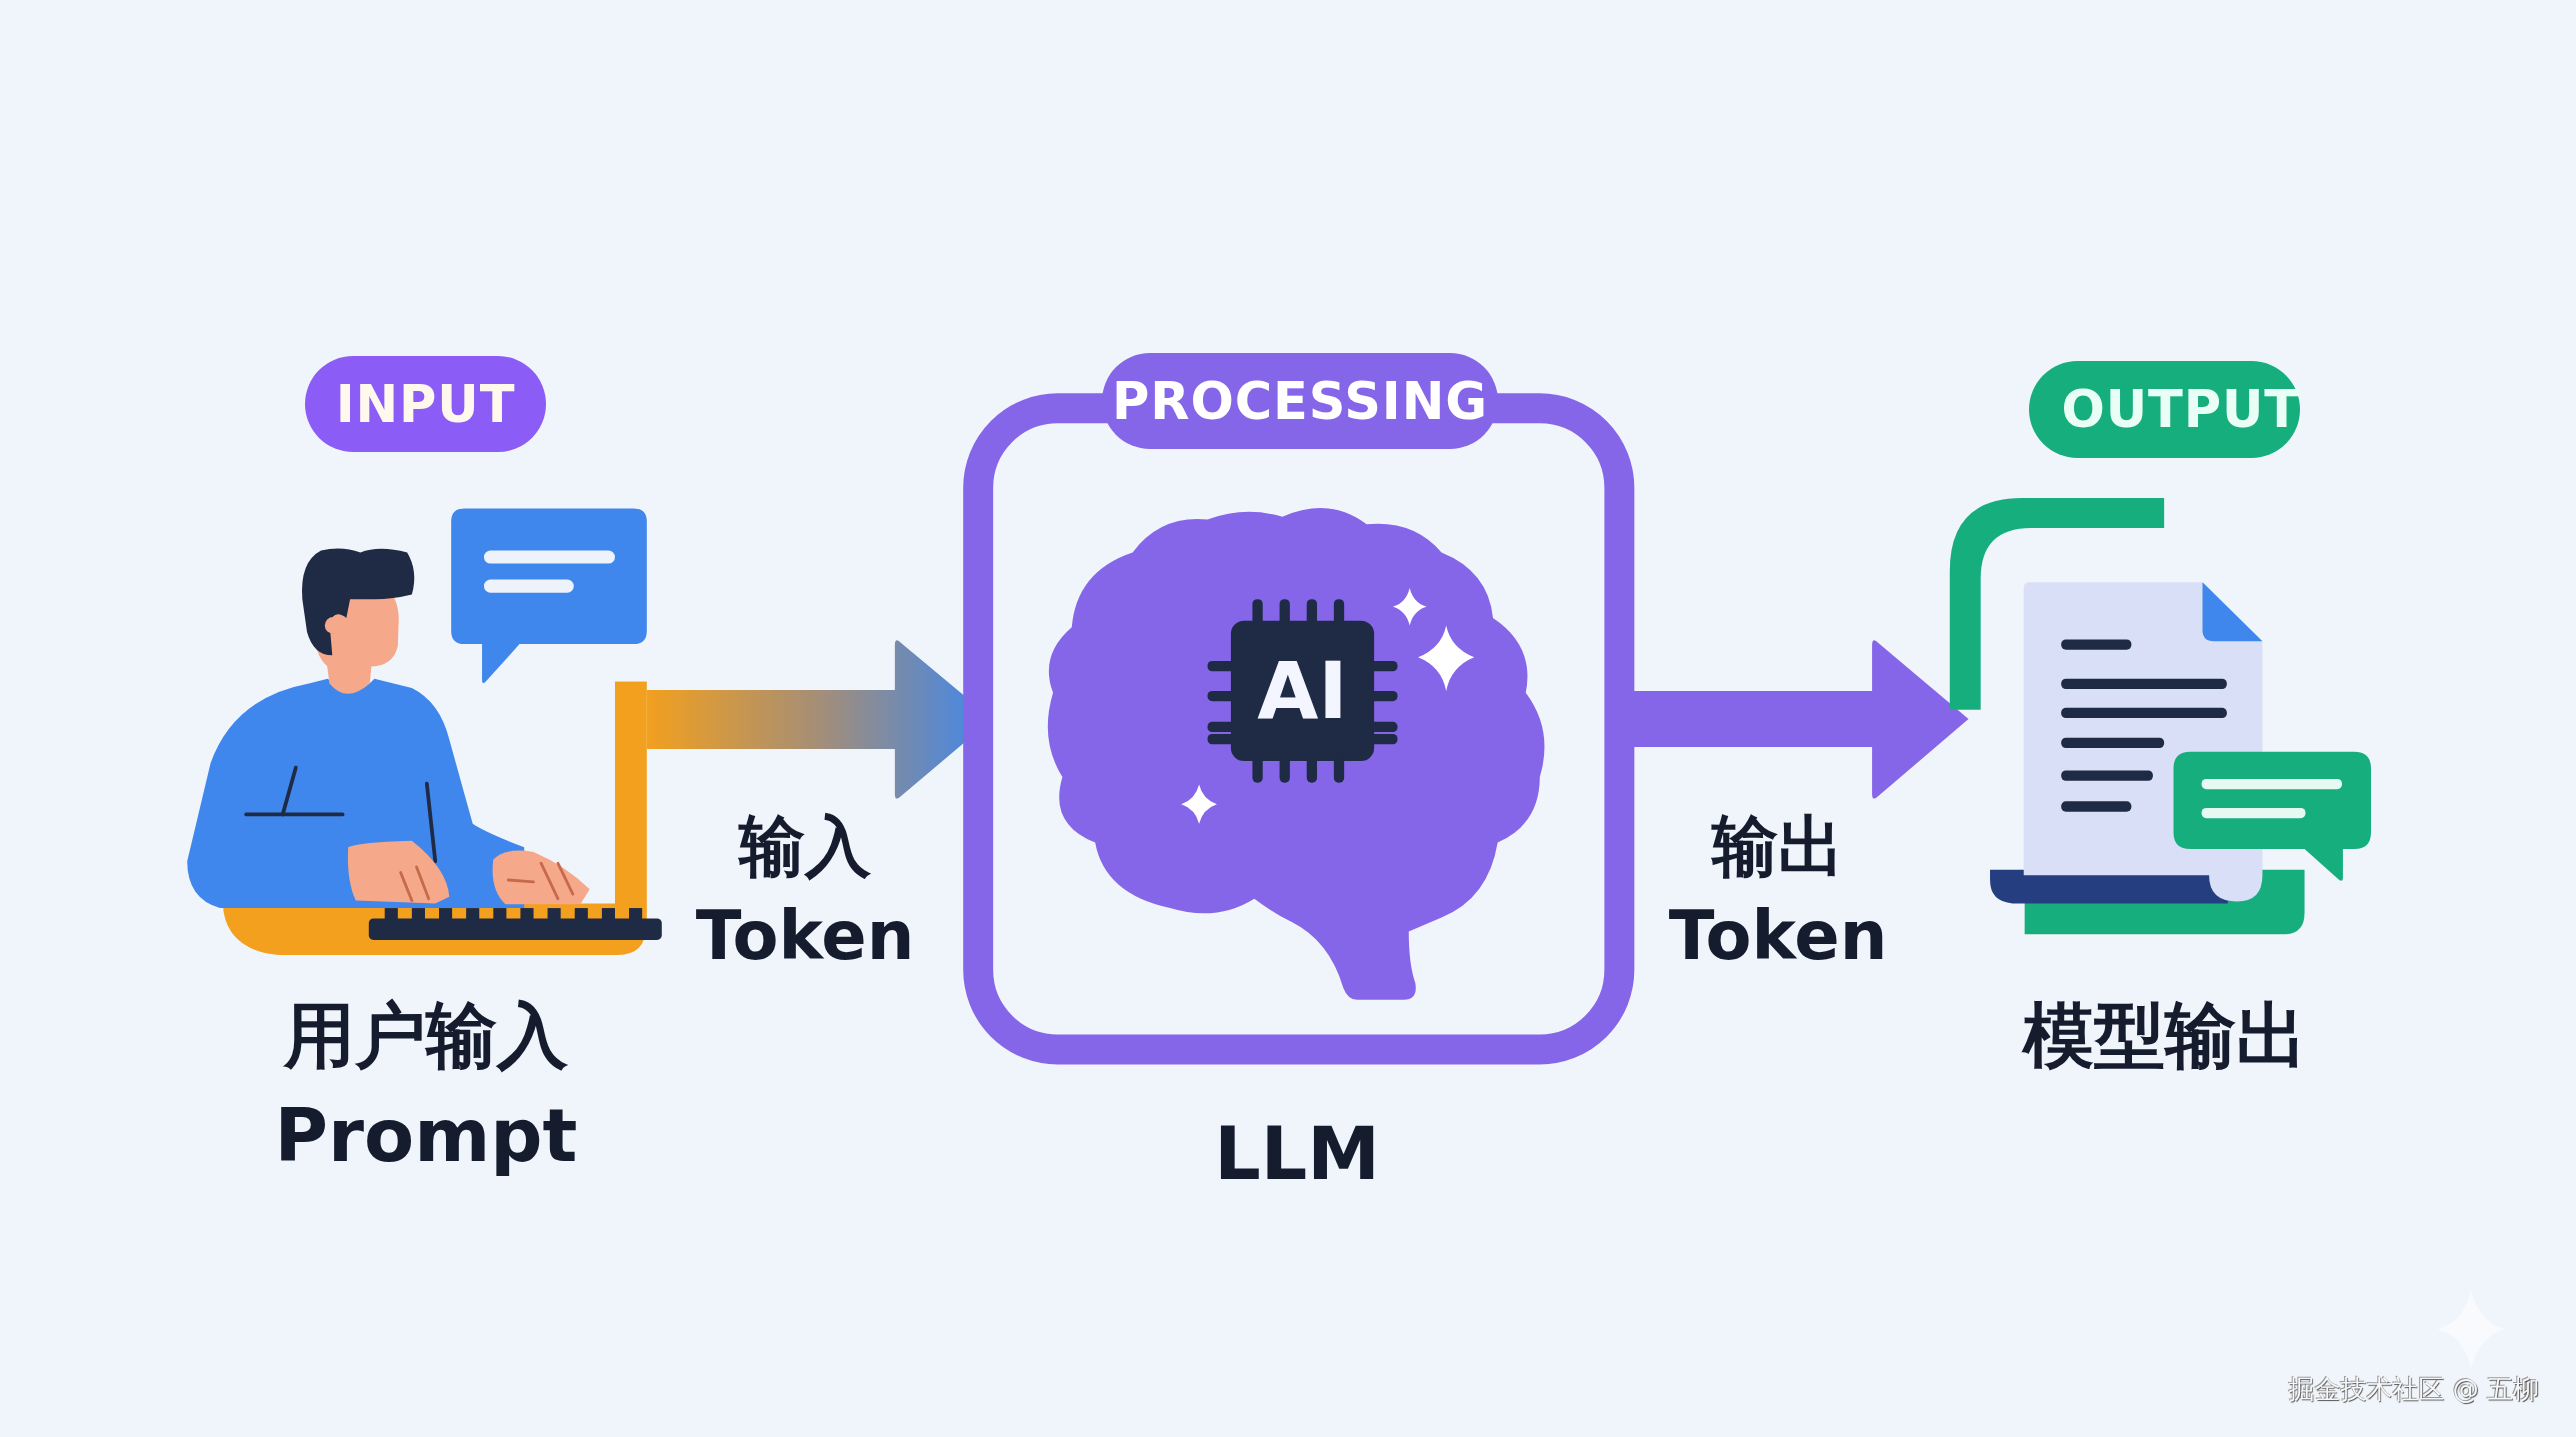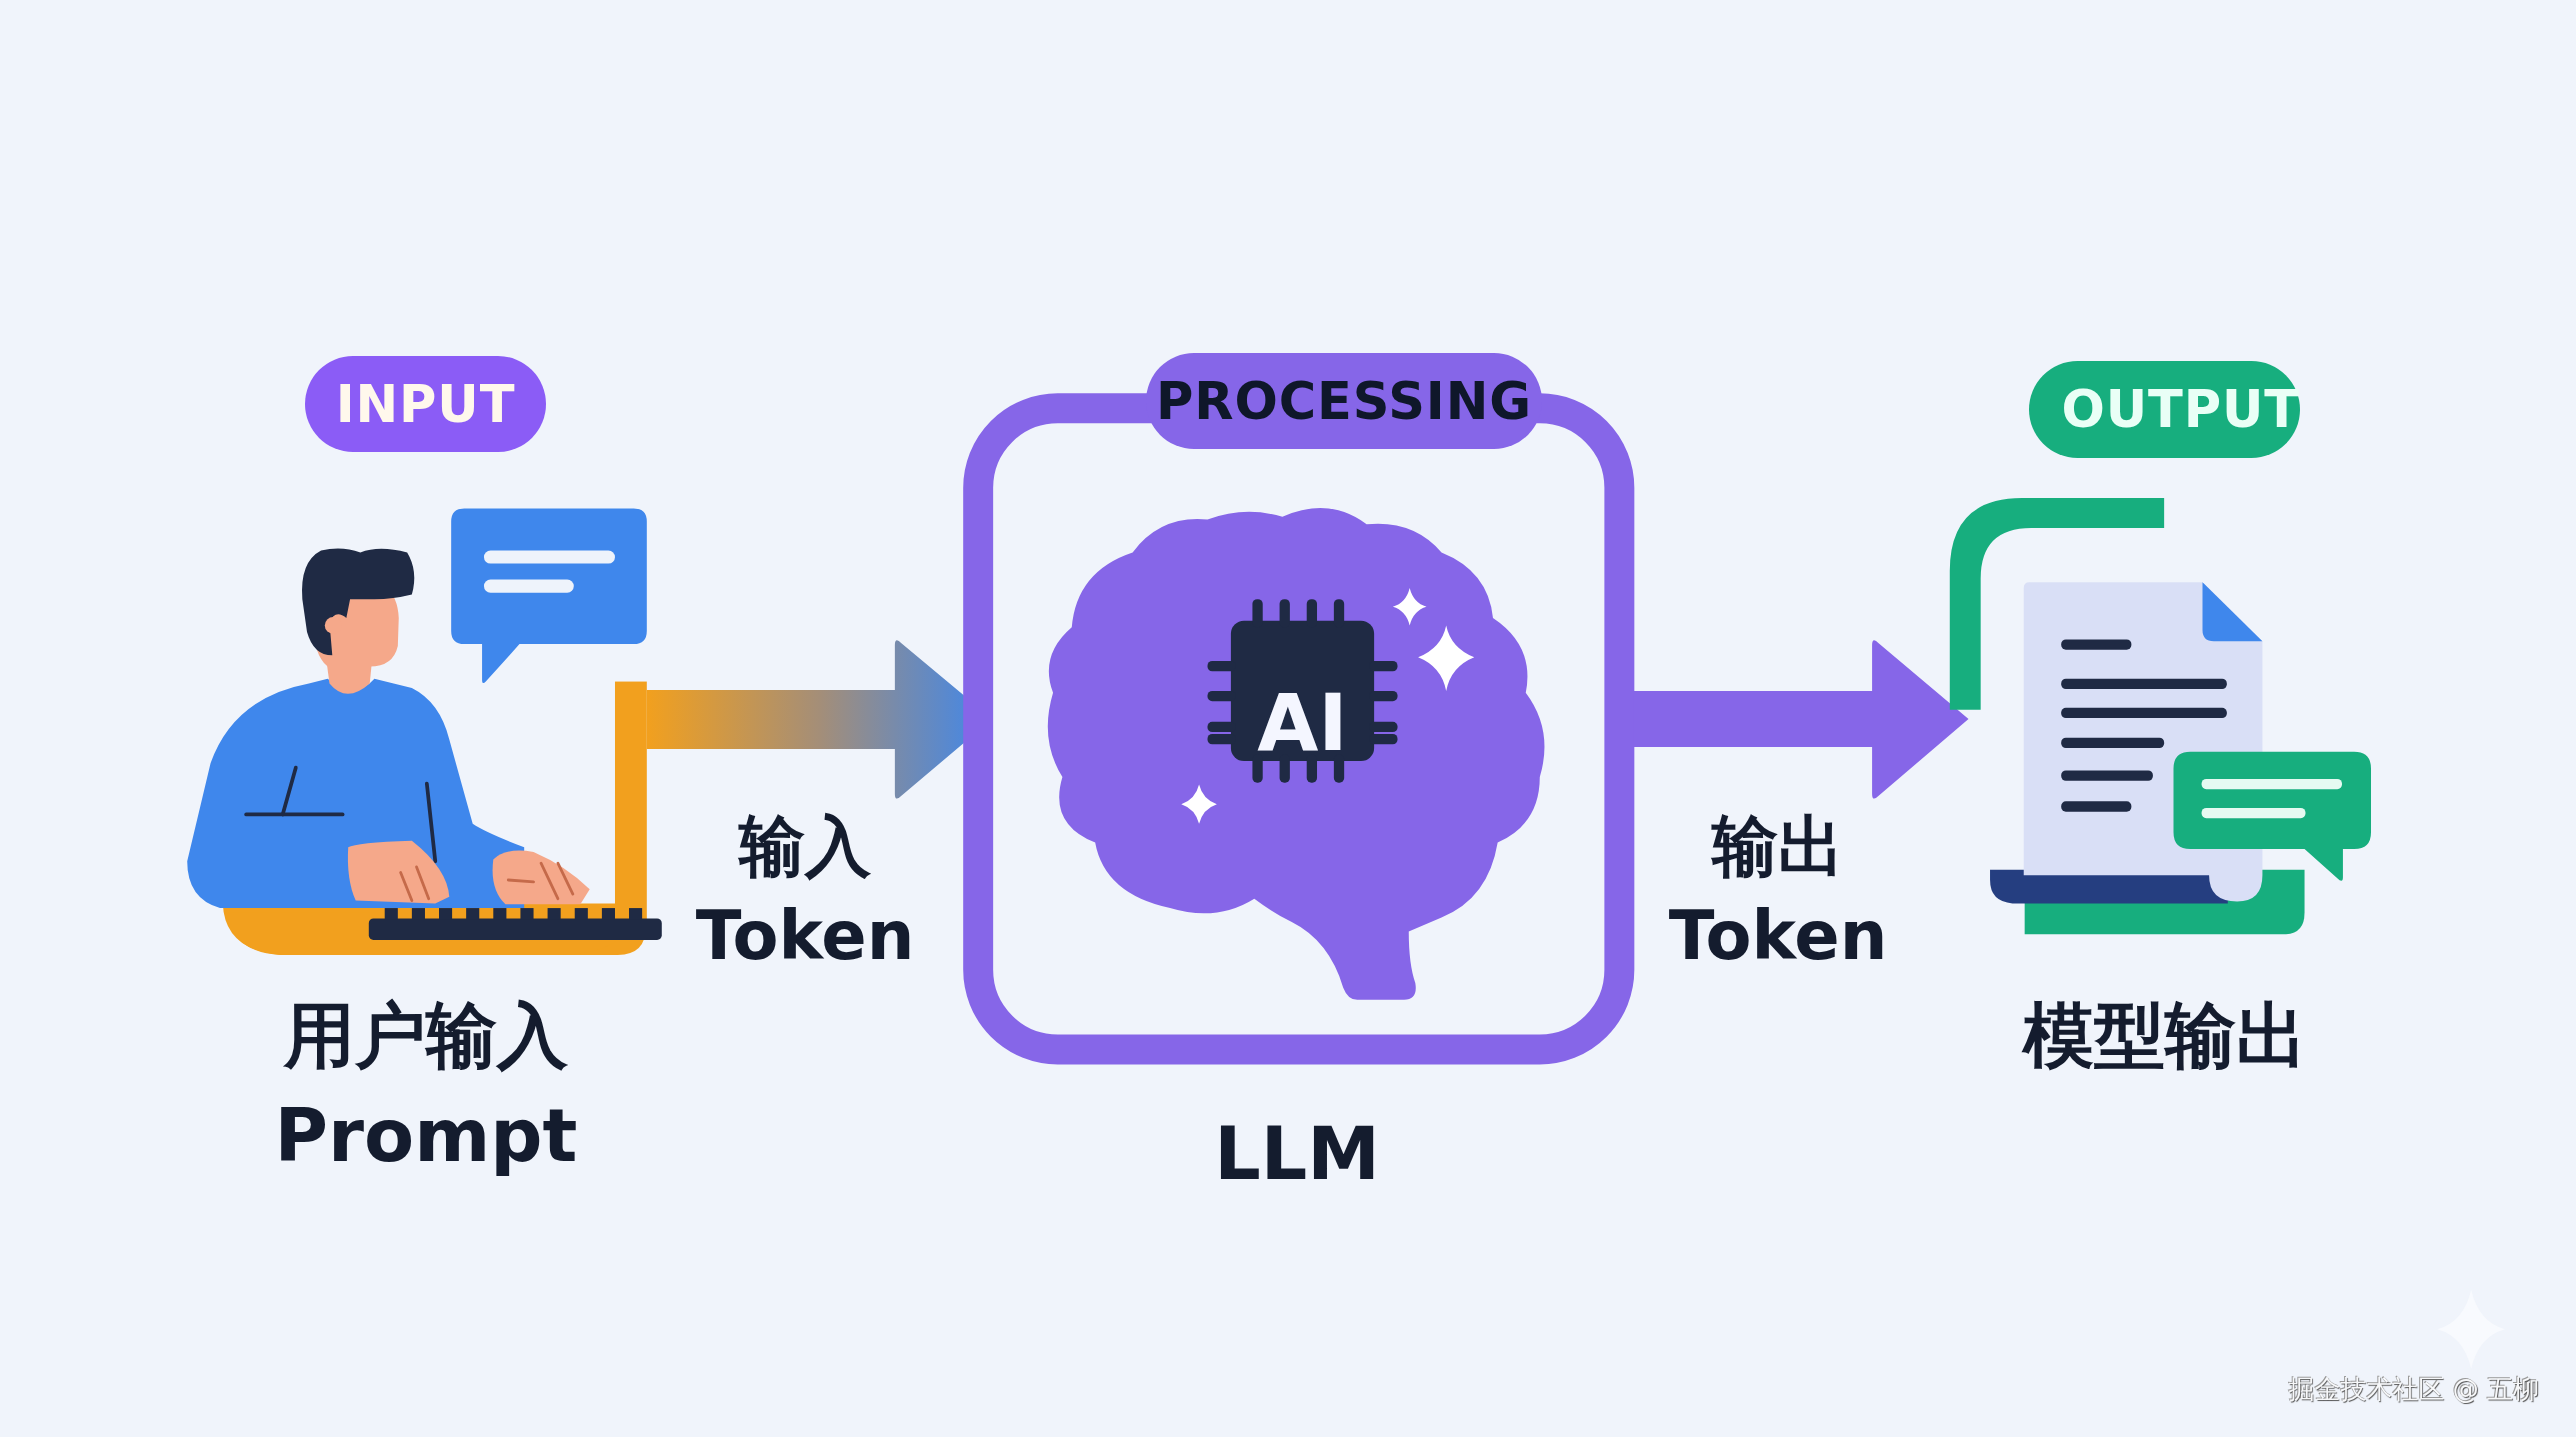--- a/index.html
+++ b/index.html
@@ -190,29 +190,29 @@
     <rect x="2352" y="863" width="111" height="11" rx="5" fill="#E6FAF2"></rect>
   </g>
 
   <path d="M2640,1378 Q2648,1412 2676,1420 Q2648,1428 2640,1462 Q2632,1428 2604,1420 Q2632,1412 2640,1378 Z" fill="#F8FAFE"></path>
 </svg>
 
 <div class="badge" style="left:305px; top:356px; width:241px; height:96px; background:#8b5cf6;text-align:right;">
   <span>INPUT</span>
 </div>
 
-<div class="badge" style="left:1146px; top:353px; width:396px; height:96px; background:#8666E8; color:#0f172a;">
+<div class="badge" style="left:1102px; top:353px; width:396px; height:96px; background:#8666E8; color:#ffffff;">
   <span>PROCESSING</span>
 </div>
 
 <div class="badge" style="left:2029px; top:361px; width:271px; height:97px; background:#17AE7E; color:#E9FFF6;justify-content:flex-end;">
   <span>OUTPUT</span>
 </div>
 
-<div class="chip-text" style="left:1231px; top:652px; width:143px;margin-top:32px;">
+<div class="chip-text" style="left:1231px; top:652px; width:143px;">
   <span>AI</span>
 </div>
 
 <div class="label flow-label" style="left:688px; top:814px; width:234px;">
   <span class="zh">输入</span>
   <span class="en">Token</span>
 </div>
 
 <div class="label flow-label" style="left:1661px; top:814px; width:234px;">
   <span class="zh">输出</span>

